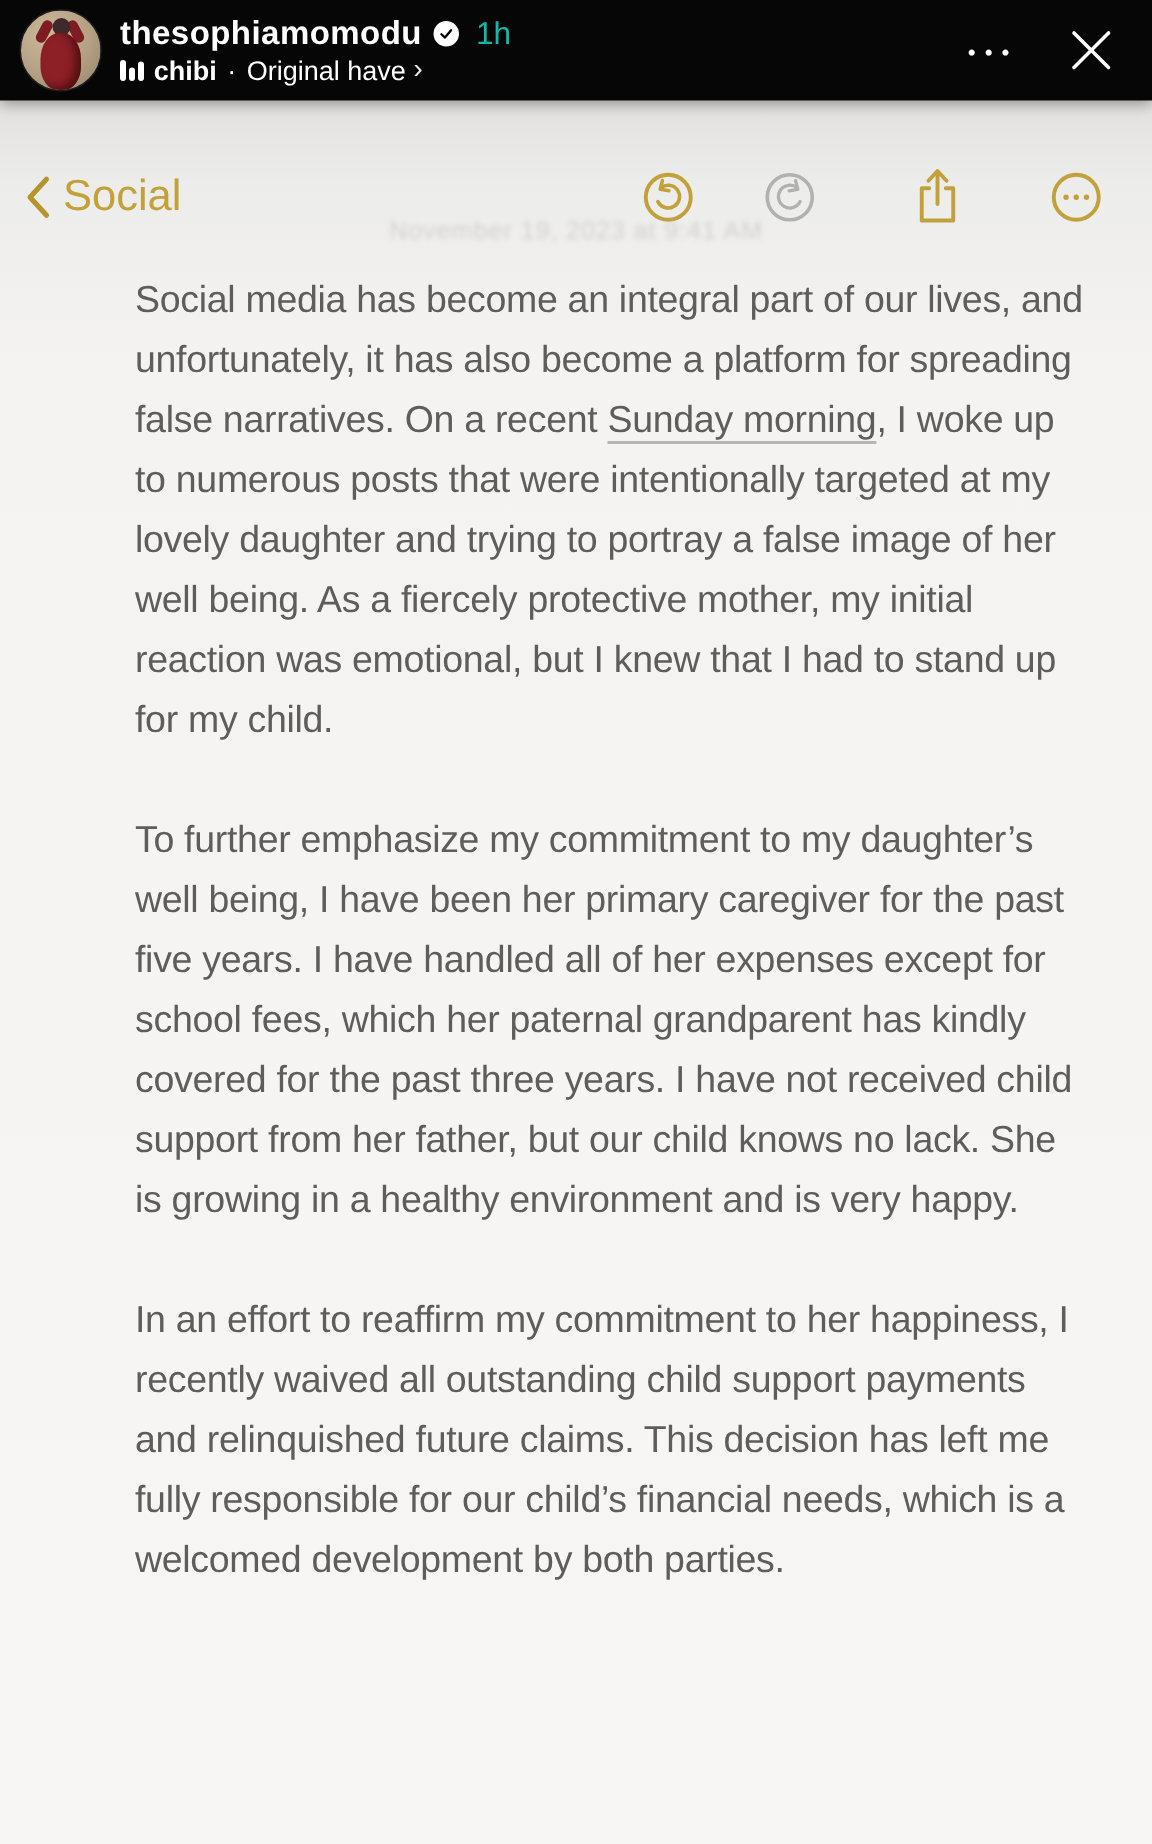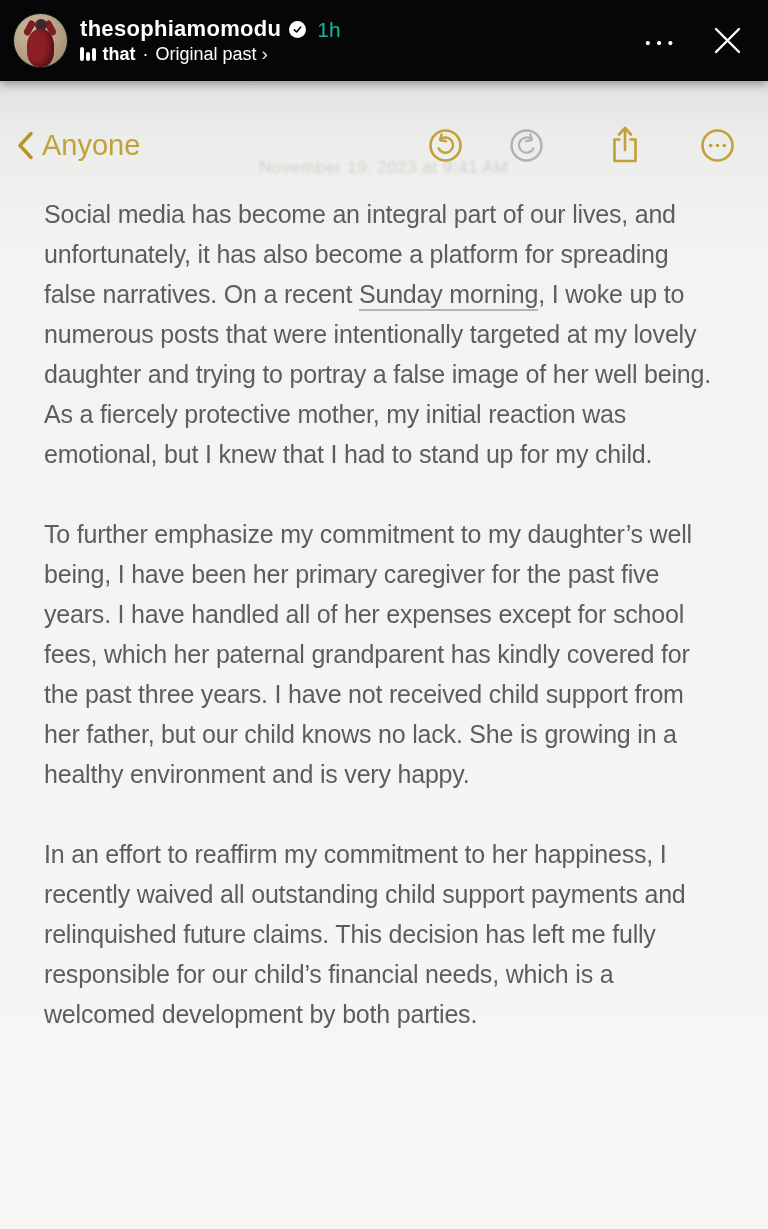--- a/index.html
+++ b/index.html
@@ -6,21 +6,21 @@
   body {
     width:768px; height:1229px; overflow:hidden;
     background:#f6f5f3;
     font-family:"Liberation Sans", sans-serif;
     -webkit-font-smoothing:antialiased;
   }
 
   
   .story-header {
     position:relative; z-index:3;
-    height:81px; background:#060606;
+    height:67px; background:#060606;
     display:flex; align-items:center;
     box-shadow:0 3px 9px rgba(0,0,0,.35);
   }
   .avatar {
     flex:none; width:53px; height:53px; border-radius:50%;
     margin:0 12px 0 13px;
     background:radial-gradient(circle at 35% 30%, #cdb899 0%, #b3a083 55%, #93826a 100%);
     position:relative; overflow:hidden;
     border:1.5px solid #1d1d1d;
   }
@@ -75,21 +75,21 @@
   .tb-icon.more { margin-left:52px; }
 
   .date-line {
     text-align:center; margin-top:-10px;
     color:#b5b3af; font-size:17px; letter-spacing:.5px;
     filter:blur(1.7px); opacity:.5;
   }
 
   .note-body {
     padding:16px 43px 0 44px;
-    color:#5d5d5d; font-size:25px; line-height:40px; letter-spacing:-0.2px;
+    color:#5d5d5d; font-size:25px; line-height:40px; letter-spacing:-0.2px;margin-left:46px;
   }
   .note-body p { margin:0 0 40px 0; }
   .underlined {
     text-decoration:underline;
     text-decoration-color:#b7b5b1;
     text-decoration-thickness:1.5px;
     text-underline-offset:6px;
   }
 </style>
 </head>
@@ -112,23 +112,23 @@
           </svg>
       </span>
       <span class="timestamp">1h</span>
     </div>
     <div class="row2">
       <span class="bars">
           <i></i>
           <i></i>
           <i></i>
         </span>
-      <span class="music-artist">that</span>
+      <span class="music-artist">chibi</span>
       <span class="music-sep">·</span>
-      <span class="audio-label">Original past</span>
+      <span class="audio-label">Original have</span>
       <span class="audio-chevron">›</span>
     </div>
   </div>
 
   <div class="header-actions">
     <span class="dots-btn">•••</span>
     <span class="close-btn">
       <svg width="33" height="33" viewBox="0 0 33 33">
         <line x1="5" y1="5" x2="28" y2="28" stroke="#fff" stroke-width="2.4" stroke-linecap="round"></line>
         <line x1="28" y1="5" x2="5" y2="28" stroke="#fff" stroke-width="2.4" stroke-linecap="round"></line>
@@ -137,21 +137,21 @@
   </div>
 </div>
 
 <div class="notes">
 
   <div class="notes-toolbar">
     <div class="back-btn">
       <svg width="19" height="31" viewBox="0 0 19 31">
         <polyline points="15,3.5 4,15.5 15,27.5" fill="none" stroke="#b6942c" stroke-width="3.4" stroke-linecap="round" stroke-linejoin="round"></polyline>
       </svg>
-      <span>Anyone</span>
+      <span>Social</span>
     </div>
 
     <div class="toolbar-icons">
       <span class="tb-icon undo">
         <svg width="41" height="41" viewBox="0 0 41 41">
           <circle cx="20.5" cy="20.5" r="15" fill="none" stroke="#c2a03a" stroke-width="2.6"></circle>
           <path d="M15.6 14.2 A 7.6 7.6 0 1 1 13.6 23.4" fill="none" stroke="#c2a03a" stroke-width="2.4" stroke-linecap="round"></path>
           <path d="M16.6 9.4 L15.1 15.2 L20.9 16.2" fill="none" stroke="#c2a03a" stroke-width="2.4" stroke-linecap="round" stroke-linejoin="round"></path>
         </svg>
       </span>

